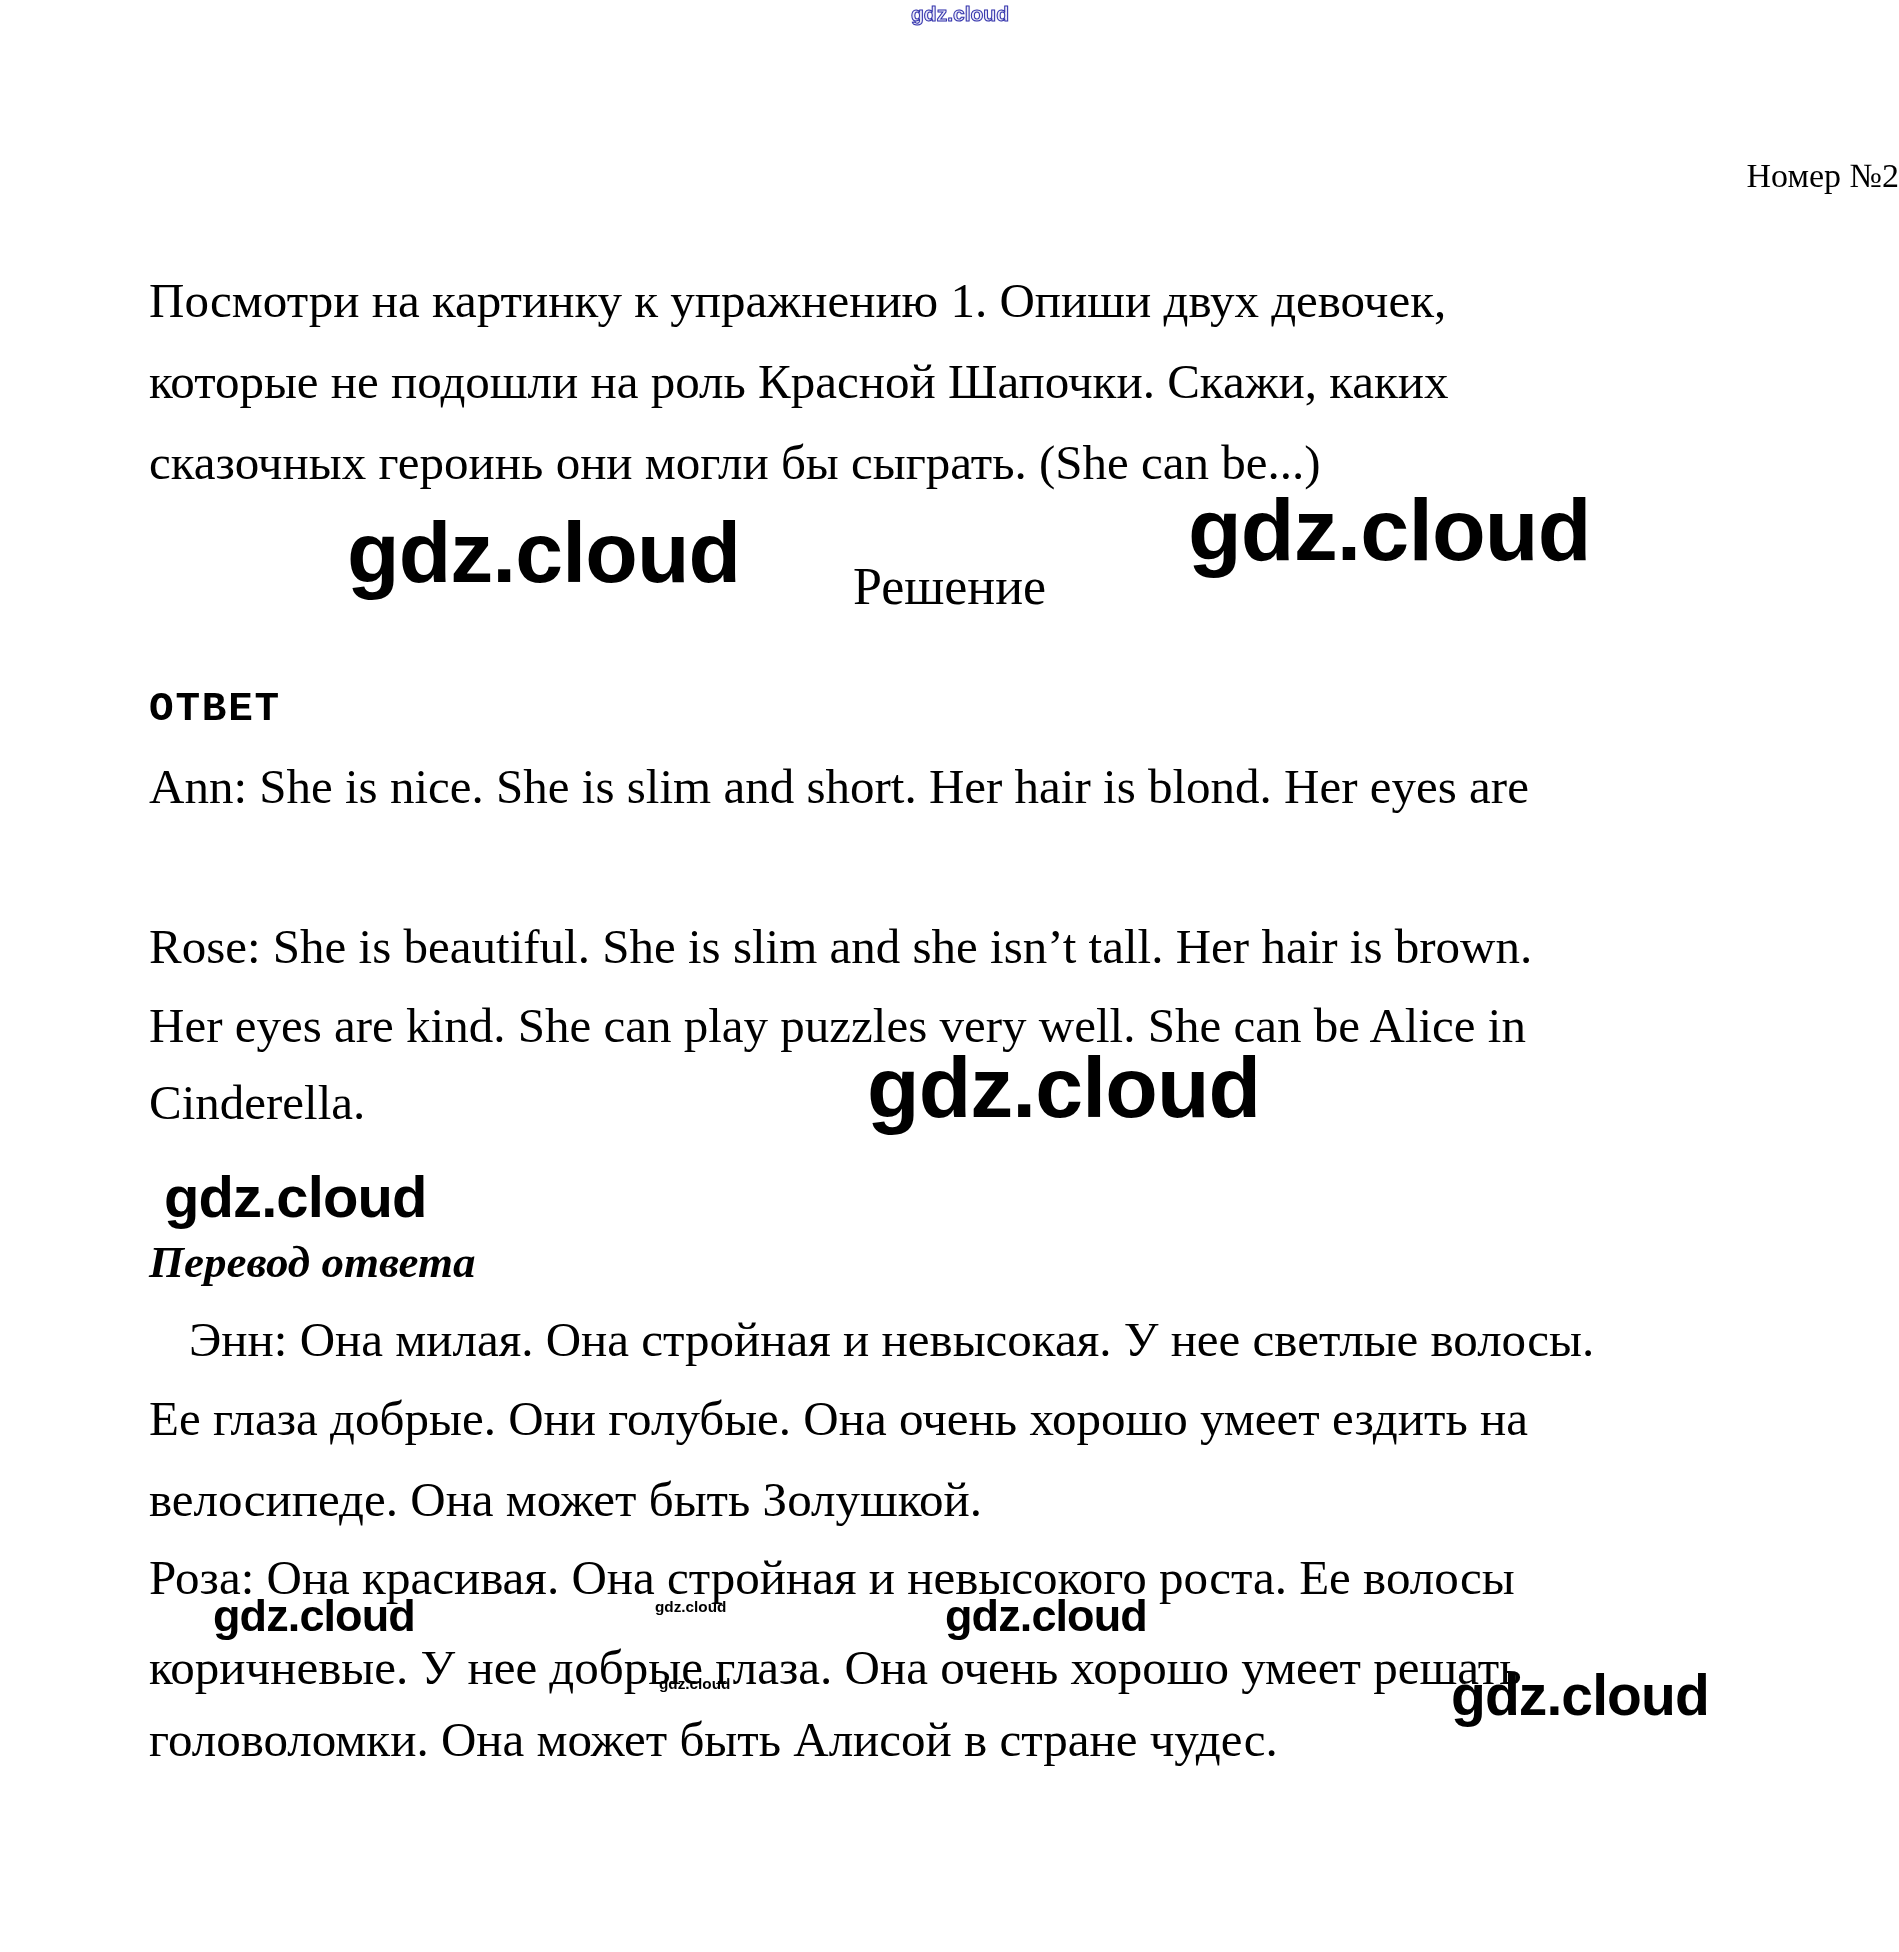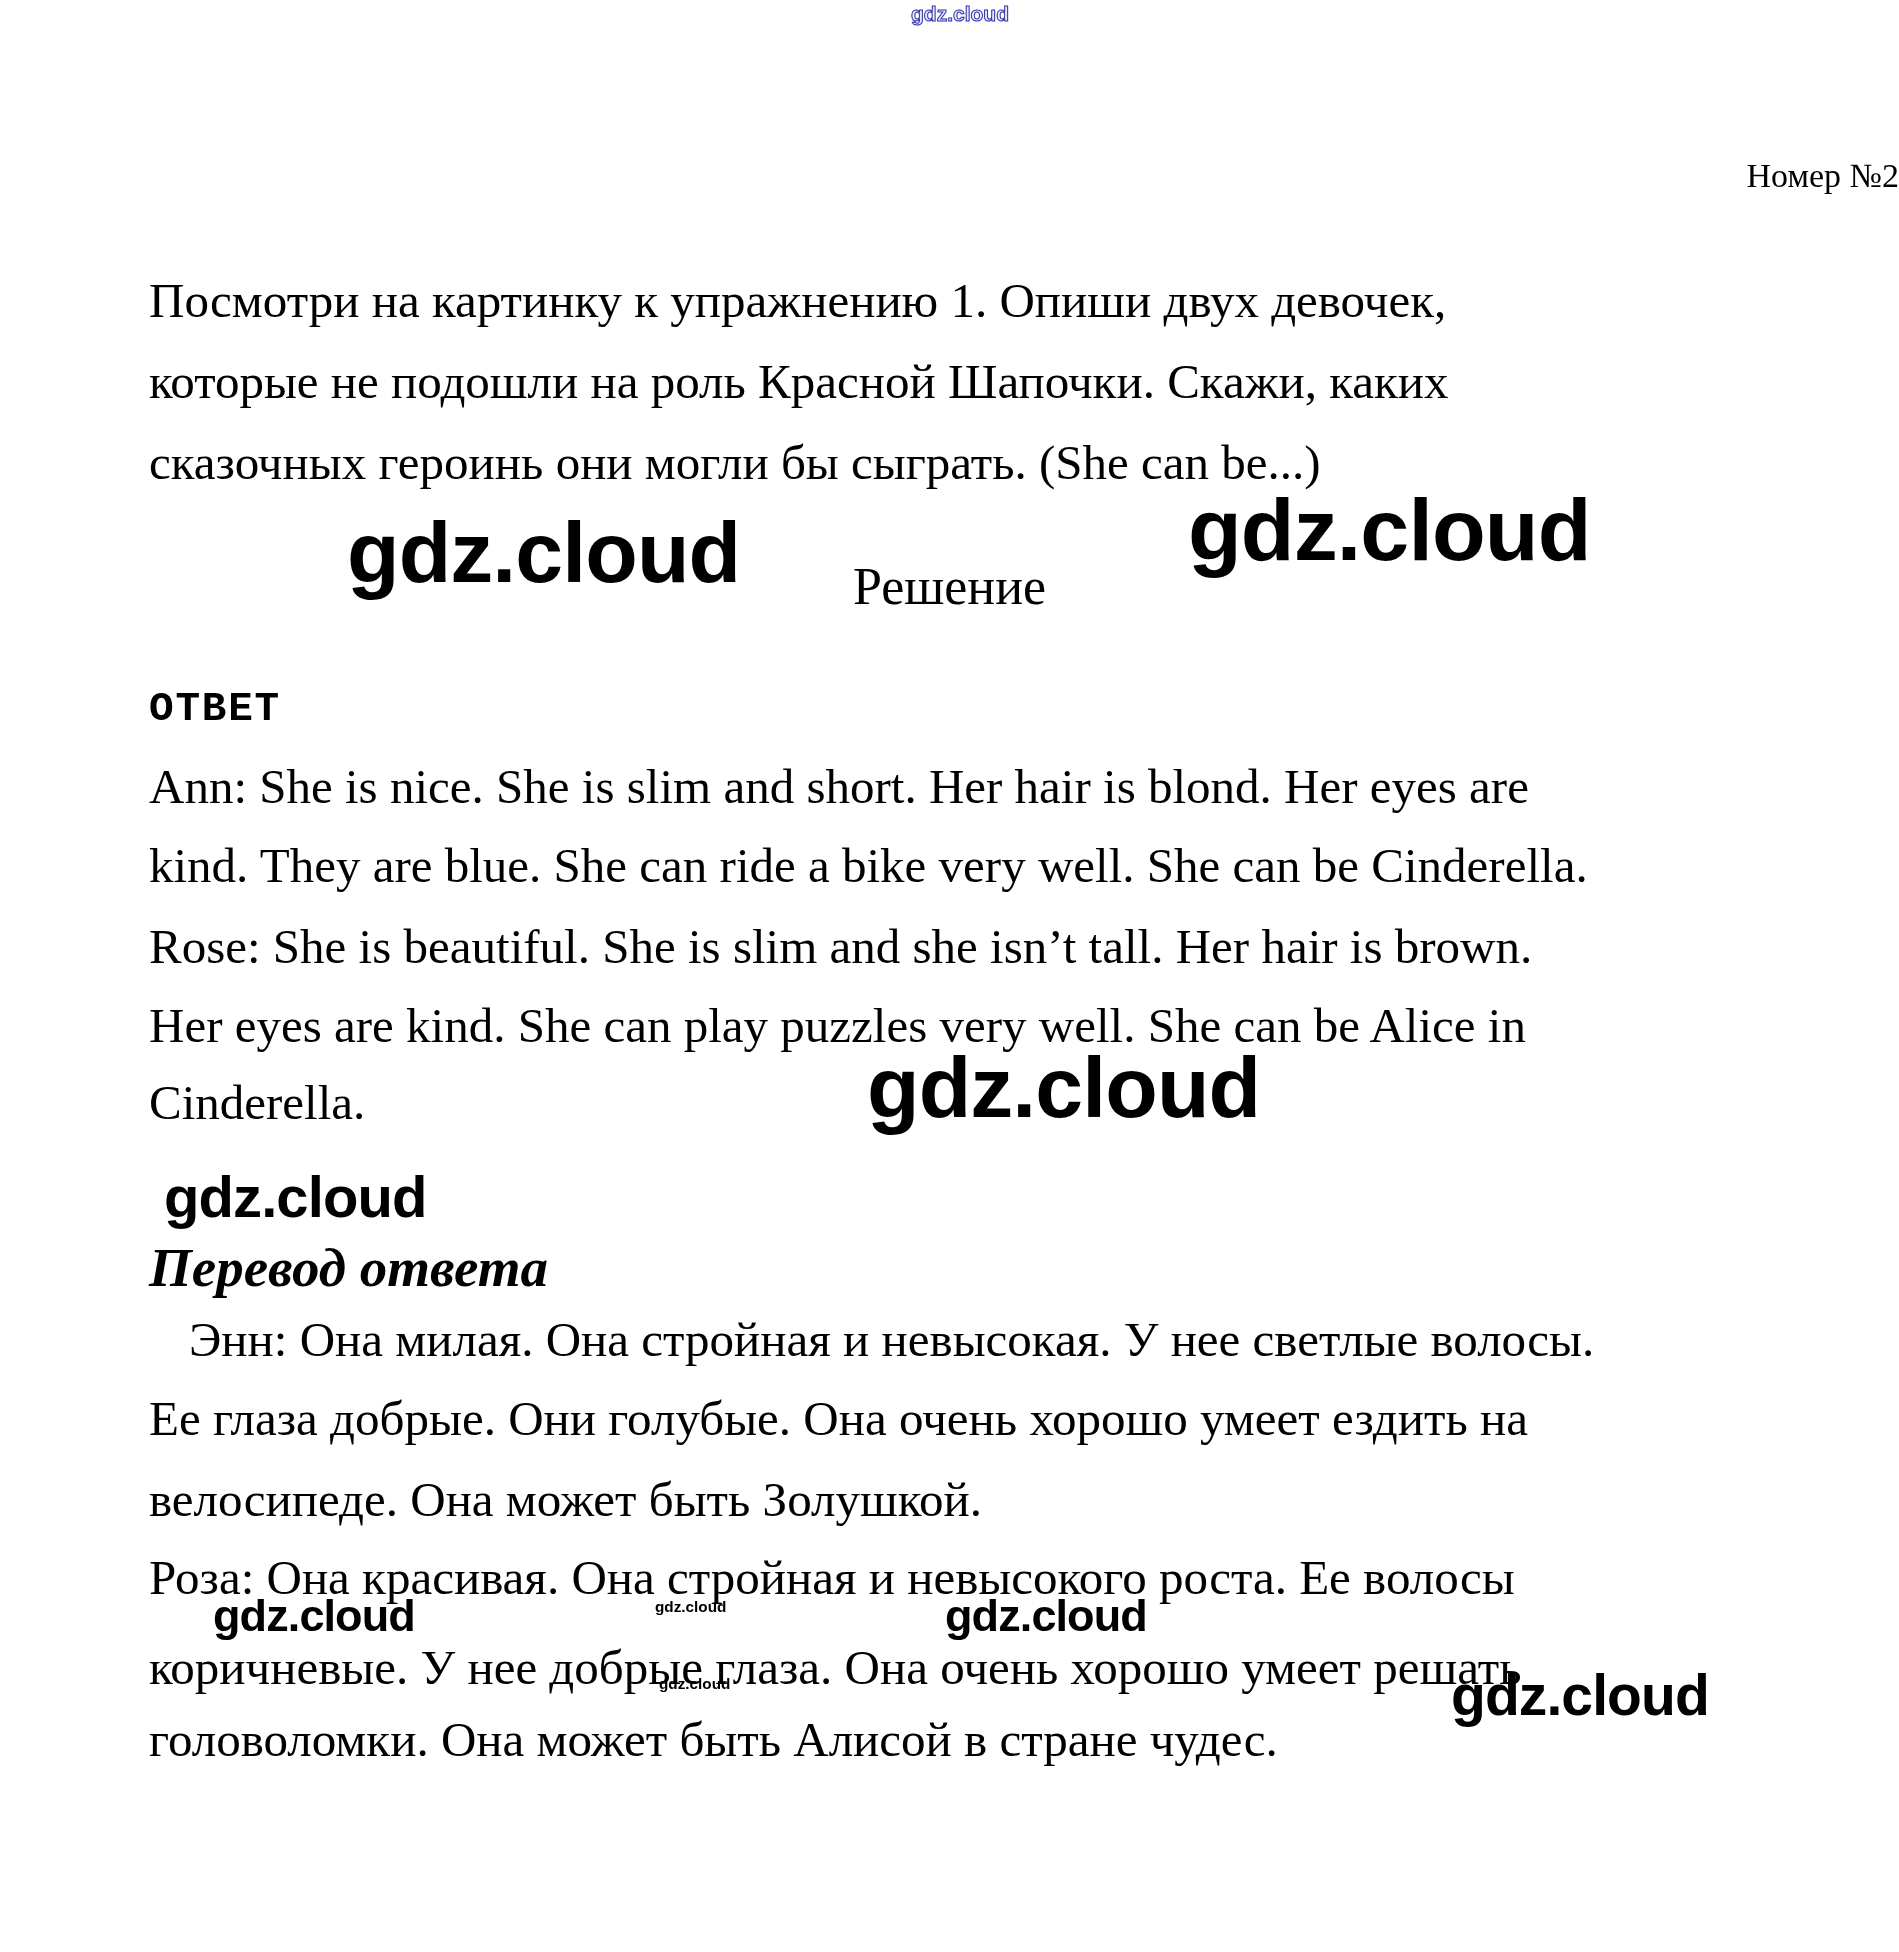--- a/index.html
+++ b/index.html
@@ -30,21 +30,21 @@
     font-size: 52px;
   }
   .answer-heading {
     font-size: 41px;
     font-weight: bold;
     letter-spacing: 1.8px;
     left: 149px;
     font-family: Liberation Mono, monospace;
   }
   .translation-heading {
-    font-size: 55px;
+    font-size: 45px;
     font-weight: bold;
     font-style: italic;
     left: 149px;
   }
   .wm {
     position: absolute;
     font-family: "Liberation Sans", "DejaVu Sans", sans-serif;
     font-weight: 600;
     color: #000;
     white-space: nowrap;
@@ -103,21 +103,20 @@
   <div class="absline bodytext task-1">которые не подошли на роль Красной Шапочки. Скажи, каких</div>
   <div class="absline bodytext task-2">сказочных героинь они могли бы сыграть. (She can be...)</div>
 
   <span class="wm wm-left-big">gdz.cloud</span>
   <div class="absline solution t-solution">Решение</div>
   <span class="wm wm-right-big">gdz.cloud</span>
 
   <div class="absline answer-heading t-answer-heading">ОТВЕТ</div>
 
   <div class="absline bodytext ans-0">Ann: She is nice. She is slim and short. Her hair is blond. Her eyes are</div>
-  <div class="absline bodytext ans-1">kind. They are blue. She can ride a bike very well. She can be Cinderella.</div>
   <div class="absline bodytext ans-2">Rose: She is beautiful. She is slim and she isn’t tall. Her hair is brown.</div>
   <div class="absline bodytext ans-3">Her eyes are kind. She can play puzzles very well. She can be Alice in</div>
   <div class="absline bodytext ans-4">Cinderella.</div>
 
   <span class="wm wm-center-big">gdz.cloud</span>
   <span class="wm wm-mid-left">gdz.cloud</span>
 
   <div class="absline translation-heading t-translation-heading">Перевод ответа</div>
 
   <div class="absline bodytext tr-0">Энн: Она милая. Она стройная и невысокая. У нее светлые волосы.</div>

